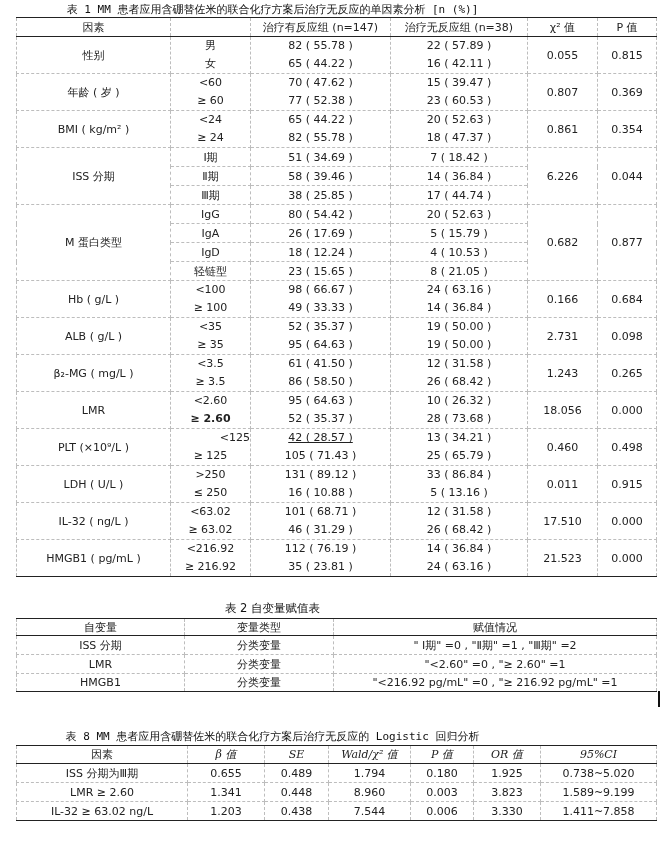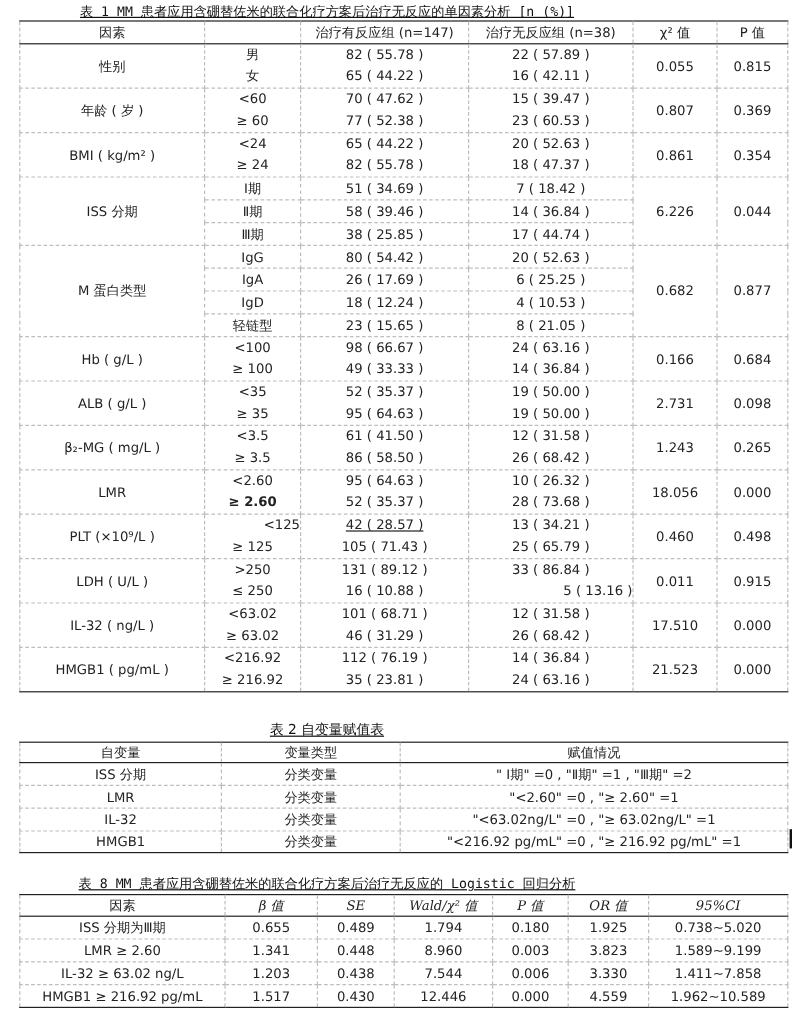--- a/index.html
+++ b/index.html
@@ -3,21 +3,21 @@
 <meta charset="utf-8">
 <style>
   html, body { margin: 0; padding: 0; background: #ffffff; }
   body {
     width: 666px; height: 850px; position: relative; overflow: hidden;
     font-family: "DejaVu Sans", "Liberation Sans", sans-serif;
     color: #222; font-size: 11px;
   }
   .caption {
     position: absolute; left: 0; width: 545px; text-align: center;
-    font-size: 11.5px; color: #111; white-space: nowrap; text-decoration: underline;
+    font-size: 11.5px; color: #111; white-space: nowrap;
   }
   .mono { font-family: "DejaVu Sans Mono", "Liberation Mono", monospace; font-size: 11px; }
   table { position: absolute; border-collapse: collapse; table-layout: fixed; }
   td, th {
     font-weight: normal; text-align: center; vertical-align: middle;
     border: 1px dashed #bdbdbd; padding: 0; white-space: nowrap;
     font-size: 11px; color: #222;
   }
   thead tr th { border-top: 1.5px solid #222; border-bottom: 1.5px solid #222; }
   tbody tr:last-child td { border-bottom: 1.5px solid #222; }
@@ -122,21 +122,21 @@
         <td rowspan="4">M 蛋白类型</td>
         <td class="squig-cell">IgG</td>
         <td>80 ( 54.42 )</td>
         <td>20 ( 52.63 )</td>
         <td rowspan="4">0.682</td>
         <td rowspan="4">0.877</td>
       </tr>
       <tr style="height: 19px;">
         <td class="squig-cell">IgA</td>
         <td>26 ( 17.69 )</td>
-        <td>6 ( 25.25 )</td>
+        <td>5 ( 15.79 )</td>
       </tr>
       <tr style="height: 19px;">
         <td class="squig-cell">IgD</td>
         <td>18 ( 12.24 )</td>
         <td>4 ( 10.53 )</td>
       </tr>
       <tr style="height: 19px;">
         <td>轻链型</td>
         <td>23 ( 15.65 )</td>
         <td>8 ( 21.05 )</td>
@@ -231,21 +231,21 @@
         <td>
           <span class="sub-line" style="line-height: 18px; height: 18px;">&gt;250</span>
           <span class="sub-line" style="line-height: 18px; height: 18px;">≤ 250</span>
         </td>
         <td>
           <span class="sub-line" style="line-height: 18px; height: 18px;">131 ( 89.12 )</span>
           <span class="sub-line" style="line-height: 18px; height: 18px;">16 ( 10.88 )</span>
         </td>
         <td>
           <span class="sub-line" style="line-height: 18px; height: 18px;">33 ( 86.84 )</span>
-          <span class="sub-line" style="line-height: 18px; height: 18px; text-align: right;">5 ( 13.16 )</span>
+          <span class="sub-line" style="line-height: 18px; height: 18px;">5 ( 13.16 )</span>
         </td>
         <td>0.011</td>
         <td>0.915</td>
       </tr>
       <tr style="height: 37px;">
         <td>IL-32 ( ng/L )</td>
         <td>
           <span class="sub-line" style="line-height: 18px; height: 18px;">&lt;63.02</span>
           <span class="sub-line" style="line-height: 18px; height: 18px;">≥ 63.02</span>
         </td>
@@ -297,25 +297,20 @@
   <tbody>
     <tr style="height:19px;">
       <td>ISS 分期</td>
       <td>分类变量</td>
       <td>" Ⅰ期" =0 , "Ⅱ期" =1 , "Ⅲ期" =2</td>
     </tr>
     <tr style="height:19px;">
       <td>LMR</td>
       <td>分类变量</td>
       <td>"&lt;2.60" =0 , "≥ 2.60" =1</td>
-    </tr>
-    <tr style="height:19px;">
-      <td>IL-32</td>
-      <td>分类变量</td>
-      <td>"&lt;63.02ng/L" =0 , "≥ 63.02ng/L" =1</td>
     </tr>
     <tr style="height:18px;">
       <td>HMGB1</td>
       <td>分类变量</td>
       <td>"&lt;216.92 pg/mL" =0 , "≥ 216.92 pg/mL" =1</td>
     </tr>
   </tbody>
 </table>
 <div class="cursor-bar"></div>
 
@@ -362,23 +357,14 @@
       </tr>
       <tr style="height: 19px;">
         <td>IL-32 ≥ 63.02 ng/L</td>
         <td>1.203</td>
         <td>0.438</td>
         <td>7.544</td>
         <td>0.006</td>
         <td>3.330</td>
         <td>1.411~7.858</td>
       </tr>
-      <tr style="height: 19px;">
-        <td>HMGB1 ≥ 216.92 pg/mL</td>
-        <td>1.517</td>
-        <td>0.430</td>
-        <td>12.446</td>
-        <td>0.000</td>
-        <td>4.559</td>
-        <td>1.962~10.589</td>
-      </tr>
     </tbody>
 </table>
 
 </body></html>

